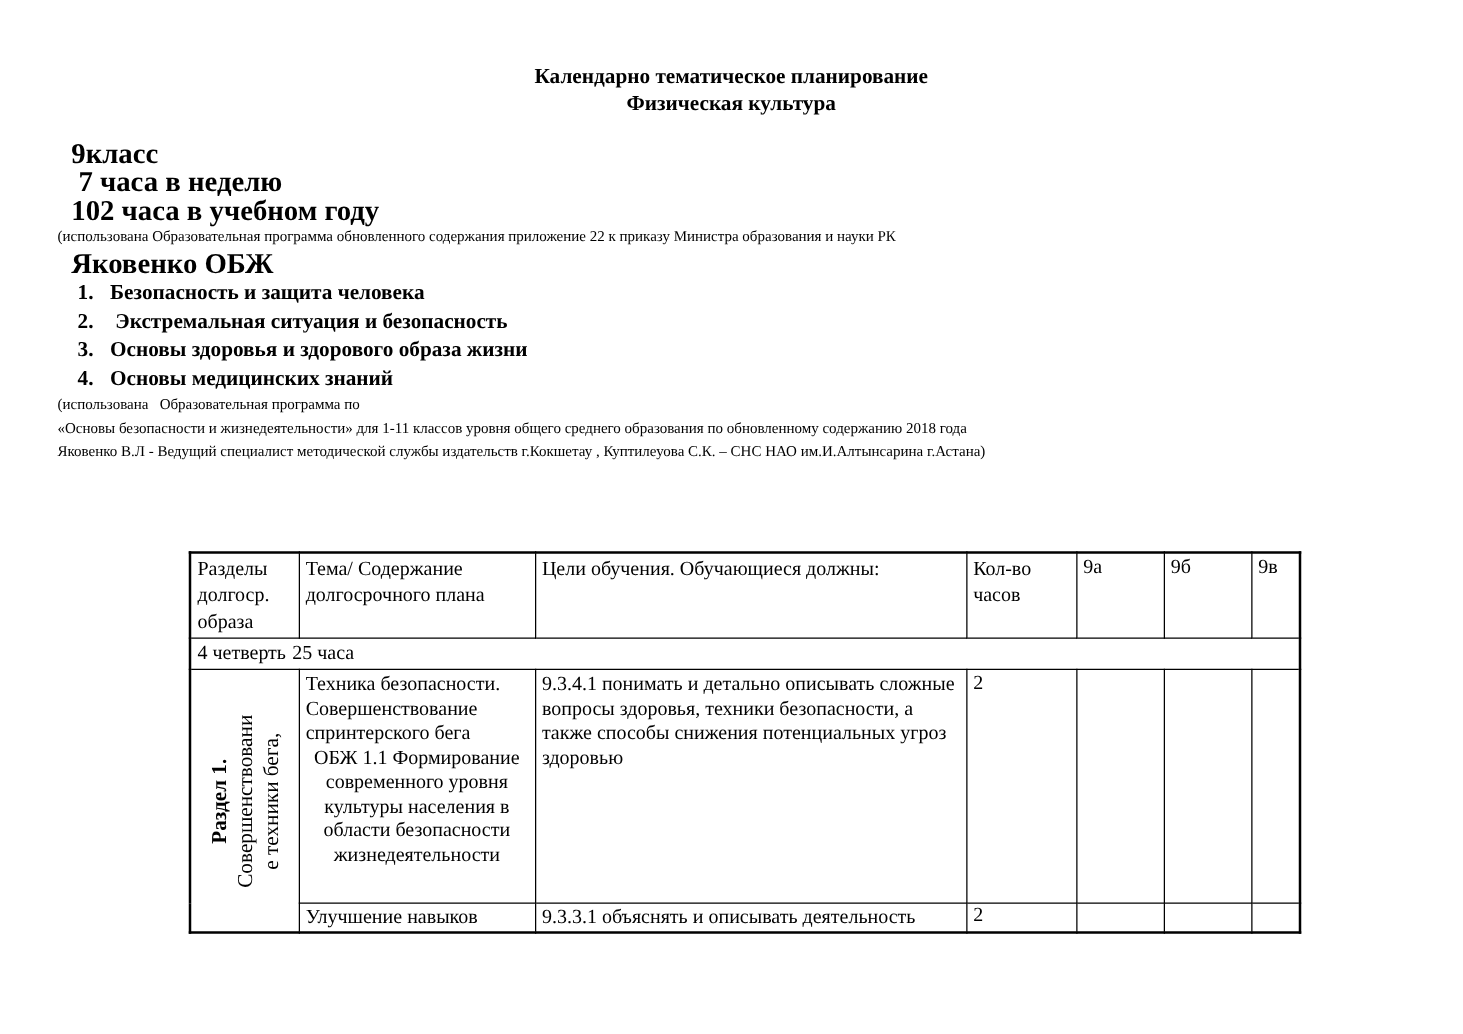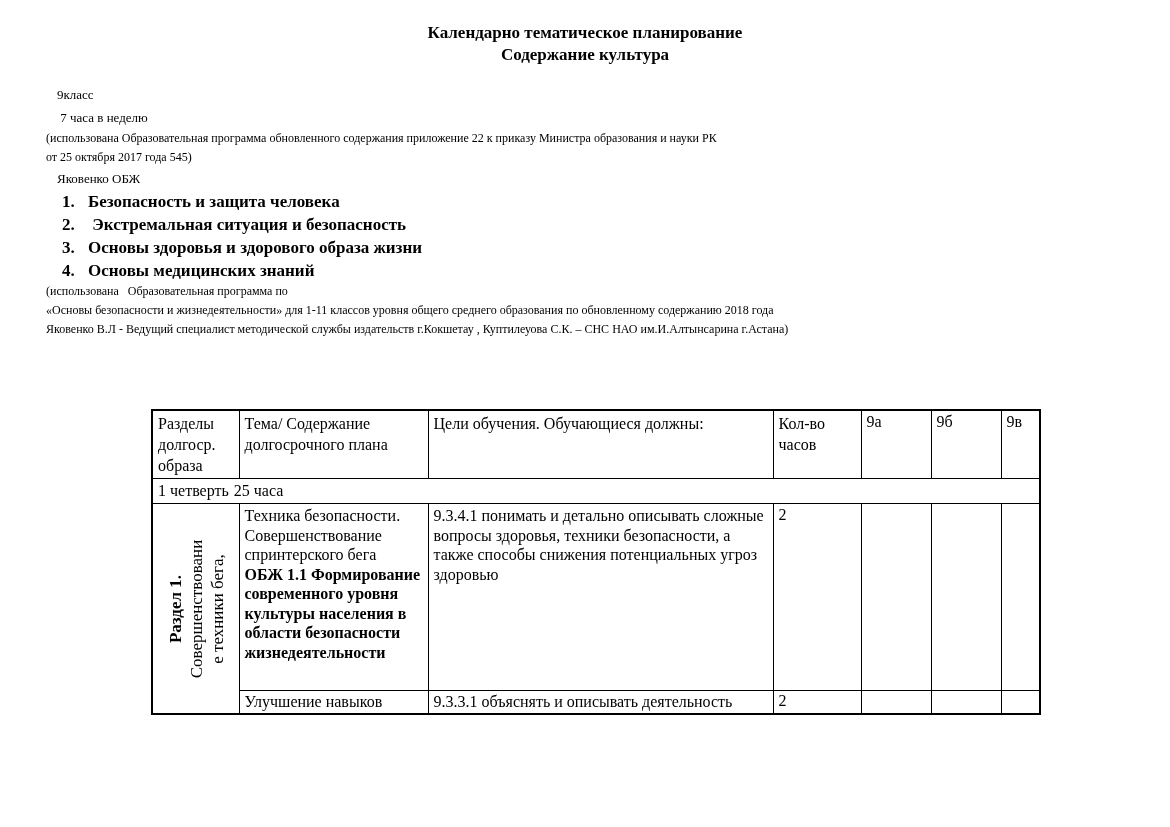--- a/index.html
+++ b/index.html
@@ -1,70 +1,70 @@
 <!DOCTYPE html>
 <html><head>
 <meta charset="utf-8">
 <style>
   html,body{margin:0;padding:0;}
   body{
     width:1170px;height:827px;background:#ffffff;color:#000;
     font-family:"Liberation Serif","DejaVu Serif",serif;
     overflow:hidden;position:relative;
   }
-  .title-block{margin-top:22px;text-align:center;font-weight:bold;font-size:17px;line-height:22px;}
+  .title-block{margin-top:50px;text-align:center;font-weight:bold;font-size:17px;line-height:22px;}
   .intro{margin-left:46px;margin-top:17px;}
-  .h-line{font-weight:normal;font-size:13px;line-height:23px;margin-left:11px;white-space:pre-wrap;}
+  .h-line{font-weight:bold;font-size:23px;line-height:23px;margin-left:11px;white-space:pre-wrap;}
   .p-line{font-size:12px;line-height:19px;white-space:pre-wrap;}
   .list-item{display:flex;font-weight:bold;font-size:17px;line-height:23px;margin-left:16px;}
   .list-num{width:26px;flex:0 0 26px;}
   .list-label{white-space:pre-wrap;}
   .doc-table{
     margin-left:151px;margin-top:70px;
     border-collapse:collapse;table-layout:fixed;width:888px;
     border:2px solid #000;
     font-size:16px;
   }
   .doc-table td,.doc-table th{
     border:1px solid #000;vertical-align:top;padding:2px 5px;
     font-weight:normal;text-align:left;overflow:hidden;
   }
   .th-c{font-weight:bold;text-align:center;line-height:21px;padding-top:4px;}
   .th-bottom{font-weight:bold;text-align:center;vertical-align:bottom;padding-bottom:5px;}
   .quarter-cell{text-align:center;padding:1px 4px;line-height:20px;}
   .q-bold{font-weight:normal;margin-left:5px;}
   .cell-topic,.cell-objective{line-height:19.5px;}
-  .cell-topic .topic-bold{display:block;font-weight:bold;}
+  .cell-topic .topic-bold{display:block;font-weight:normal;text-align:center;}
   .cell-hours{text-align:center;}
   .section-cell{position:relative;padding:0;}
   .vert-text{
     position:absolute;top:50%;left:50%;width:206px;
     transform:translate(-50%,-50%) rotate(-90deg);
     text-align:center;font-size:17px;line-height:21px;
   }
   .vert-text .vl{display:block;white-space:nowrap;}
   .vert-text .vl1{font-weight:bold;}
   .row-body1 td{height:182px;}
   .row-body2 td{height:20px;padding-top:1px;padding-bottom:1px;}
   .row-header th{height:62px;}
   .row-quarter td{height:19px;}
 </style>
 </head>
 <body>
 
 <div class="title-block">
   <div>Календарно тематическое планирование</div>
-  <div>Содержание культура</div>
+  <div>Физическая культура</div>
 </div>
 
 <div class="intro">
   <div class="h-line">9класс</div>
   <div class="h-line"> 7 часа в неделю</div>
+  <div class="h-line">102 часа в учебном году</div>
   <div class="p-line">(использована Образовательная программа обновленного содержания приложение 22 к приказу Министра образования и науки РК</div>
-  <div class="p-line">от 25 октября 2017 года 545)</div>
   <div class="h-line">Яковенко ОБЖ</div>
 
   <div class="list-item">
     <span class="list-num">1.</span>
     <span class="list-label">Безопасность и защита человека</span>
   </div>
   <div class="list-item">
     <span class="list-num">2.</span>
     <span class="list-label"> Экстремальная ситуация и безопасность</span>
   </div>
@@ -97,21 +97,21 @@
       <th class="th-c">Разделы долгоср. образа</th>
       <th class="th-c">Тема/ Содержание долгосрочного плана</th>
       <th class="th-c">Цели обучения. Обучающиеся должны:</th>
       <th class="th-c">Кол-во часов</th>
       <th class="th-bottom">9а</th>
       <th class="th-bottom">9б</th>
       <th class="th-bottom">9в</th>
     </tr>
     <tr class="row-quarter">
       <td class="quarter-cell" colspan="7">
-        <span>1 четверть</span><span class="q-bold">25 часа</span>
+        <span>4 четверть</span><span class="q-bold">25 часа</span>
       </td>
     </tr>
     <tr class="row-body1">
       <td class="section-cell" rowspan="2">
         <div class="vert-text">
           <span class="vl vl1">Раздел 1.</span>
           <span class="vl">Совершенствовани</span>
           <span class="vl">е техники бега,</span>
         </div>
       </td>

